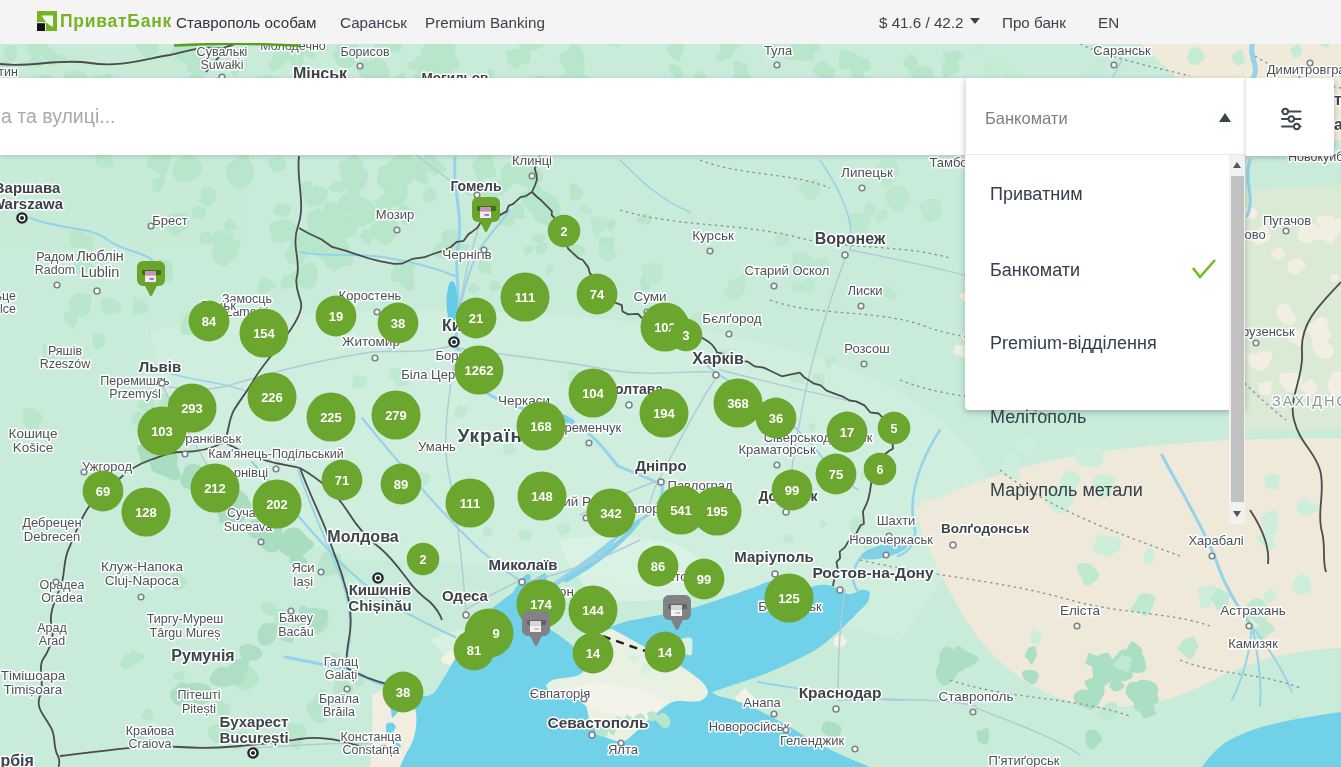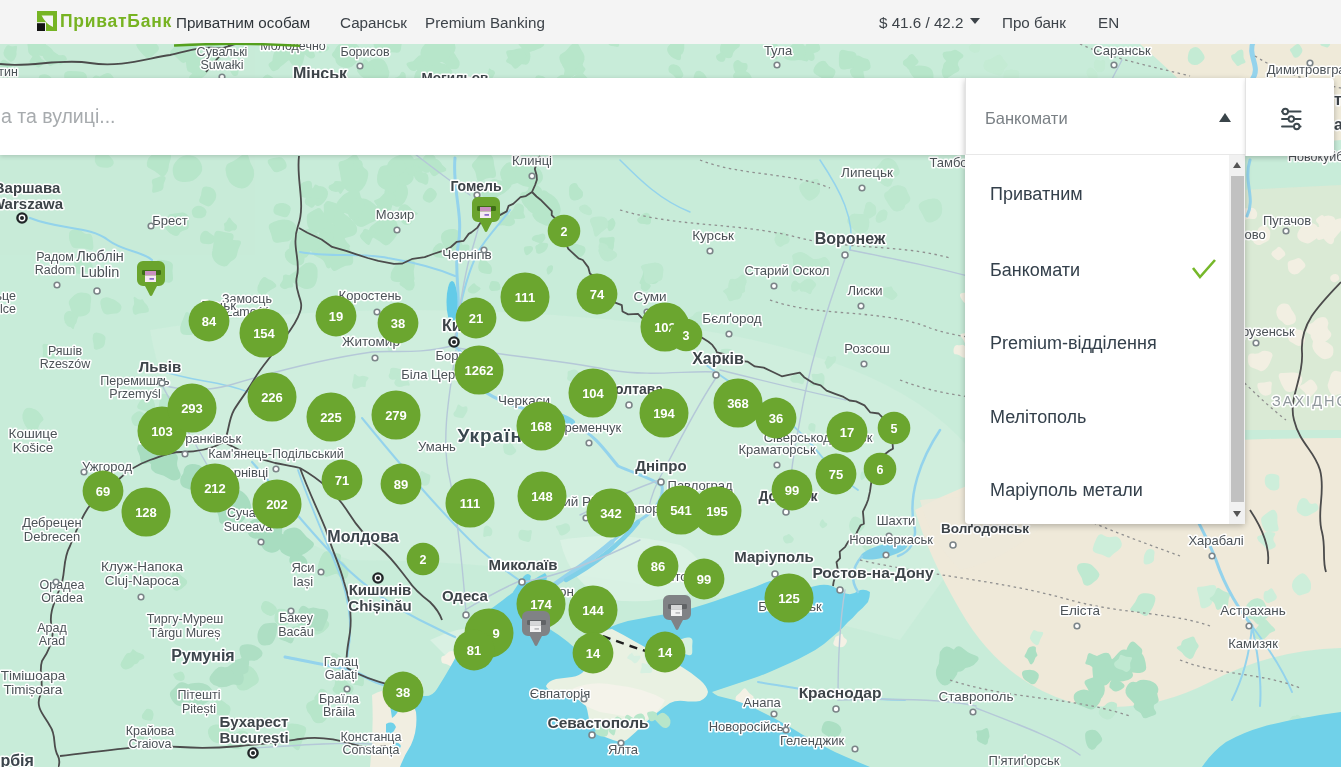--- a/index.html
+++ b/index.html
@@ -6,21 +6,21 @@
 #stage { position:relative; width:1341px; height:767px; }
 #stage > svg { transform:translateZ(0); }
 svg text { opacity:0.999; }
 #header { position:absolute; left:0; top:0; width:1341px; height:44px; background:rgba(244,244,244,0.992); z-index:10; }
 .nav { position:absolute; top:14px; font-size:15.2px; color:#3d4349; white-space:nowrap; }
 #logo { position:absolute; left:8px; top:11px; display:flex; align-items:center;padding-left:29px; }
 #logotext { font-size:17.5px; font-weight:bold; color:#77b322; letter-spacing:0.75px; margin-left:2px; }
 #underline { position:absolute; left:174px; top:42.5px; width:126px; height:4px; z-index:11; }
 #searchbar { position:absolute; left:0; top:77.5px; width:965px; height:77px; background:#ffffff; z-index:9; box-shadow:0 1px 5px rgba(0,0,0,0.18); }
 #placeholder { position:absolute; left:1px; top:27px; font-size:19.5px; color:#a7abae; white-space:nowrap; }
-#dropdown { position:absolute; left:965px; top:77.5px; width:280px; height:446px; background:#ffffff; z-index:9; box-shadow:0 2px 6px rgba(0,0,0,0.25); border-radius:0 0 4px 4px; }
+#dropdown { position:absolute; left:965px; top:77.5px; width:280px; height:332px; background:#ffffff; z-index:9; box-shadow:0 2px 6px rgba(0,0,0,0.25); border-radius:0 0 4px 4px; }
 #ddheader { position:absolute; left:0; top:0; width:280px; height:77px; border-left:1px solid #e3e3e3; border-bottom:1px solid #e8e8e8; }
 #ddlabel { position:absolute; left:19px; top:31px; font-size:16.5px; color:#7a8085; }
 #ddarrow { position:absolute; left:253px; top:35px; width:0; height:0; border-left:6.5px solid transparent; border-right:6.5px solid transparent; border-bottom:9px solid #3a4449; }
 .dditem { position:absolute; left:25px; font-size:18px; color:#34404b; }
 #scroll { position:absolute; left:264px; top:77px; width:16px; height:369px; background:#f1f1f1; }
 #thumb { position:absolute; left:1.5px; top:21px; width:13px; height:326px; background:#c1c1c1; }
 .sarrow { position:absolute; left:4px; width:0; height:0; border-left:4px solid transparent; border-right:4px solid transparent; }
 #filterbtn { position:absolute; left:1245px; top:77.5px; width:89px; height:78px; background:#ffffff; z-index:9; border-radius:0 4px 4px 0; box-shadow:1px 2px 5px rgba(0,0,0,0.2); border-left:1px solid #e3e3e3; }
 #filterbtn svg { position:absolute; left:30px; top:28px; }
 </style></head>
@@ -826,21 +826,21 @@
 <div id="header">
   <div id="logo">
         <svg width="21" height="21" viewBox="0 0 21 21" style="display:block">
 <rect x="0" y="0" width="20" height="20" fill="#76b424"></rect>
 <path d="M4.6,4.4 L16,4.4 L16,16 Q8.8,12.8 4.6,4.4 Z" fill="#f4f4f4"></path>
 <rect x="-1" y="11.2" width="10" height="9.8" fill="#f4f4f4"></rect>
 <rect x="0" y="12.2" width="8" height="7.8" fill="#131313"></rect>
 </svg>
         <span id="logotext">ПриватБанк</span>
       </div>
-  <div class="nav" style="left:176px;color:#30363b;">Приватним особам</div>
+  <div class="nav" style="left:176px;color:#30363b;">Ставрополь особам</div>
   <div class="nav" style="left:340px;">Саранськ</div>
   <div class="nav" style="left:425px;">Premium Banking</div>
   <div class="nav" style="left:879px;">$ 41.6 / 42.2</div>
   <div class="nav" style="left:970px;top:18px;width:0;height:0;border-left:5px solid transparent;border-right:5px solid transparent;border-top:6px solid #3d4349;"></div>
   <div class="nav" style="left:1002px;">Про банк</div>
   <div class="nav" style="left:1098px;">EN</div>
 </div>
 <svg id="underline" viewBox="0 0 126 4">
       <path d="M0,2.5 Q63,-1 126,2.8" stroke="#55a01d" stroke-width="2.4" fill="none"></path>
     </svg>

